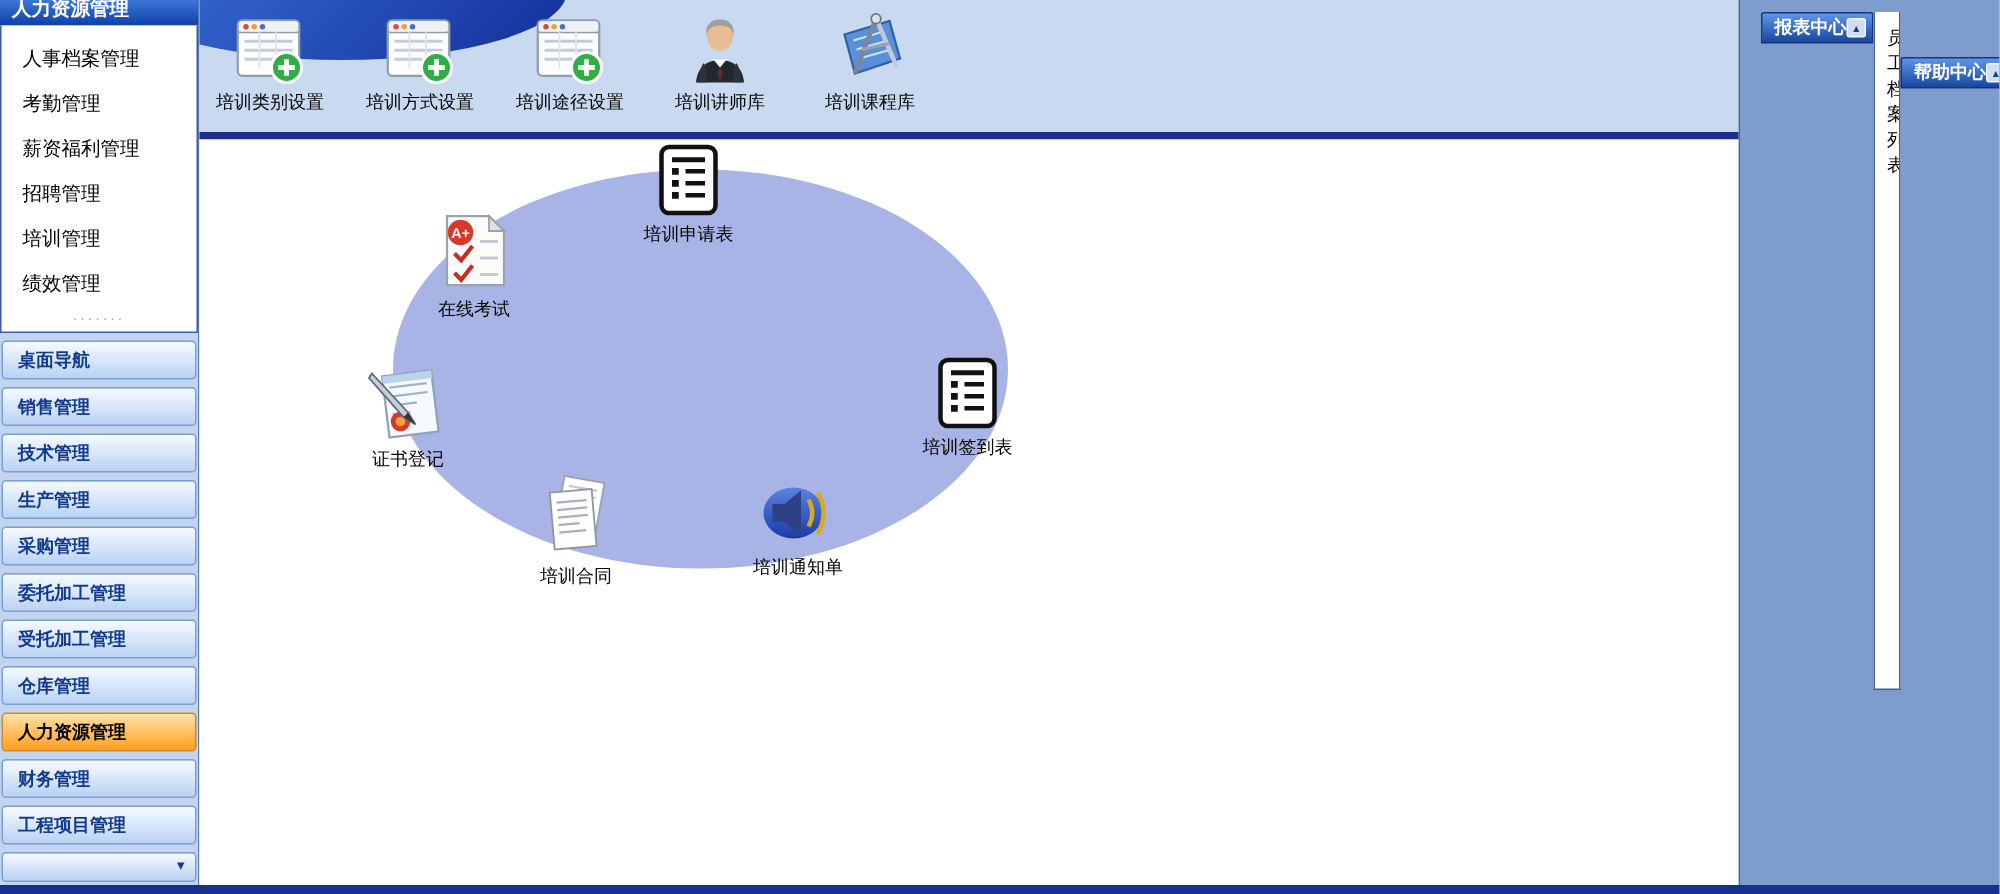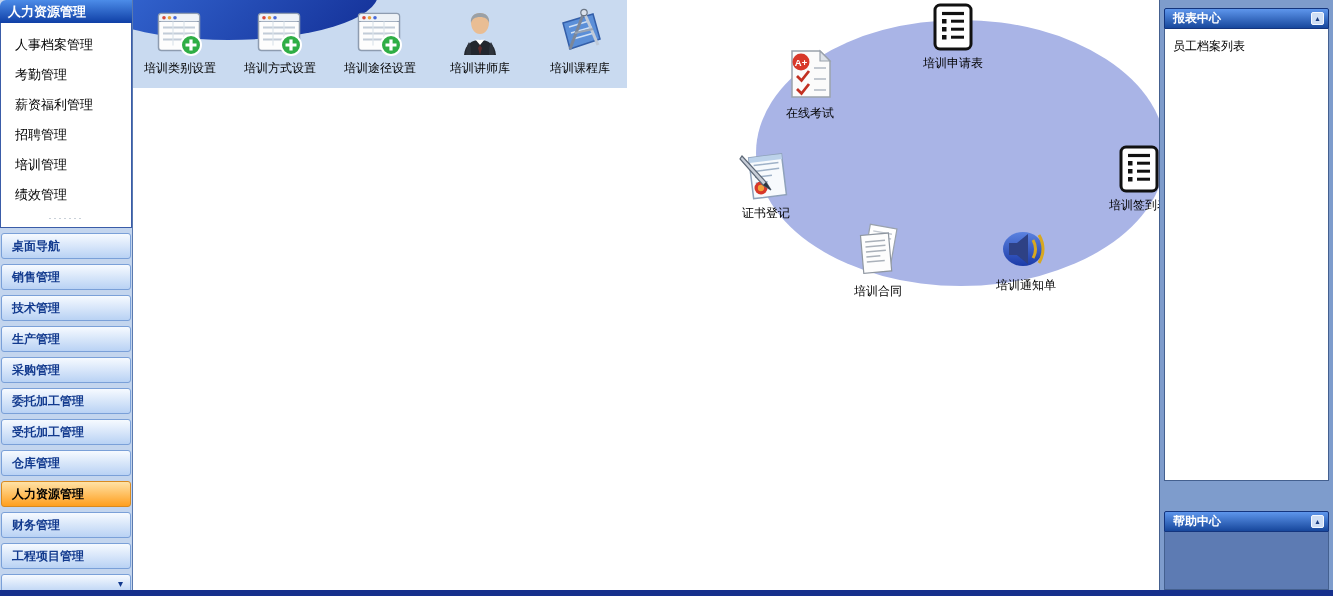--- a/index.html
+++ b/index.html
@@ -1,32 +1,32 @@
 <!DOCTYPE html>
 <html><head>
 <meta charset="utf-8">
 <style>
   * { margin:0; padding:0; box-sizing:border-box; }
   html,body { background:#8fa8cd; }
   body { font-family:"Liberation Sans","DejaVu Sans",sans-serif; }
   .app { width:1333px; height:596px; display:flex; background:#aec6e6; border-bottom:6px solid #16308c; position:relative; overflow:hidden; }
 
   
-  .left-sidebar { width:133px; background:#c3d5ee; border-right:1px solid #5a7ab0; display:flex; flex-direction:column; }
+  .left-sidebar { width:133px; background:#c3d5ee; border-right:1px solid #5a7ab0; display:flex; flex-direction:column;justify-content:flex-end; }
   .sidebar-title { height:23px; background:linear-gradient(#4c8ce8,#0f3fa6); color:#fff; font-weight:bold; font-size:13px; line-height:23px; padding-left:8px; border-top-left-radius:6px; }
   .menu-panel { background:#fff; border:1px solid #3a5ca8; border-top:none; padding:7px 0 0 14px; }
   .menu-item { font-size:13px; color:#000; padding:6px 0; cursor:pointer; white-space:nowrap; }
   .menu-dots { text-align:center; color:#8899aa; font-size:9px; letter-spacing:2px; padding:3px 0 4px; margin-left:-14px; }
   .accordion { flex:1; display:flex; flex-direction:column; gap:5px; padding:5px 1px 2px; }
   .acc-bar { height:26px; border:1px solid #7aa0d8; border-radius:3px; background:linear-gradient(#f6faff,#b9d2f4); color:#123a8e; font-weight:bold; font-size:12px; line-height:24px; padding-left:10px; cursor:pointer; white-space:nowrap; }
   .acc-bar.active { background:linear-gradient(#ffe2a6,#ff9f1e); color:#000; border-color:#d88a20; }
   .acc-footer { margin-top:auto; height:20px; line-height:18px; text-align:right; padding-right:7px; padding-left:0; color:#123a8e; font-size:10px; }
 
   
-  .center { flex:1; min-width:0; display:flex; flex-direction:row; background:#fff; }
+  .center { flex:1; min-width:0; display:flex; flex-direction:column; background:#fff; }
   .toolbar { height:88px; background:#c9daf0; position:relative; display:flex; align-items:flex-start; gap:6px; overflow:hidden; flex-shrink:0; }
   .swoosh { position:absolute; left:-55px; top:-52px; width:300px; height:92px; border-radius:50%; background:linear-gradient(135deg,#3c74e0,#132f96); z-index:0; }
   .tool-item { position:relative; z-index:1; width:94px; display:flex; flex-direction:column; align-items:center; padding-top:5px; cursor:pointer; }
   .tool-item .ticon { height:52px; display:flex; align-items:flex-end; justify-content:center; }
   .tool-label { font-size:12px; color:#000; margin-top:3px; white-space:nowrap; }
   .navy-line { height:5px; background:#1b2f8f; flex-shrink:0; }
   .canvas { flex:1; position:relative; background:#fff; overflow:hidden; }
   .big-ellipse { position:absolute; left:129px; top:20px; width:410px; height:266px; background:#a9b4e6; border-radius:50%; }
   .node { position:absolute; width:96px; display:flex; flex-direction:column; align-items:center; cursor:pointer; }
   .node .nicon { display:flex; align-items:center; justify-content:center; }
@@ -35,21 +35,21 @@
   
   .pos-apply    { left:278px; top:2px; }
   .pos-exam     { left:135px; top:46px; }
   .pos-plan     { left:424px; top:46px; }
   .pos-cert     { left:91px;  top:150px; }
   .pos-signin   { left:464px; top:144px;font-family:Liberation Mono, monospace; }
   .pos-contract { left:203px; top:222px; }
   .pos-notice   { left:351px; top:224px; }
 
   
-  .right-sidebar { width:174px; background:#7e9ccc; border-left:1px solid #44608f; padding:8px 4px 0 4px; display:flex; flex-direction:column; }
+  .right-sidebar { width:174px; background:#7e9ccc; border-left:1px solid #44608f; padding:8px 4px 0 14px; display:flex; flex-direction:row; }
   .panel-header { height:21px; flex-shrink:0; background:linear-gradient(#5e96ec,#17479c); border:1px solid #14357e; border-radius:2px 2px 0 0; color:#fff; font-weight:bold; font-size:12px; display:flex; align-items:center; padding:0 4px 0 8px; cursor:pointer; }
   .panel-header .up-btn { margin-left:auto; width:13px; height:13px; background:#cfdef4; border:1px solid #f4f8ff; border-radius:2px; font-size:8px; line-height:12px; text-align:center; color:#1a3c80; cursor:pointer; }
   .report-list { background:#fff; border:1px solid #44608f; border-top:none; height:452px; padding:7px 8px; overflow:hidden; }
   .report-item { font-size:12px; color:#000; cursor:pointer; padding:2px 0; }
   .help-header { margin-top:30px; }
   .help-body { flex:1; background:#5d7bb3; border:1px solid #44608f; border-top:none; }
 </style>
 </head>
 <body>
 

